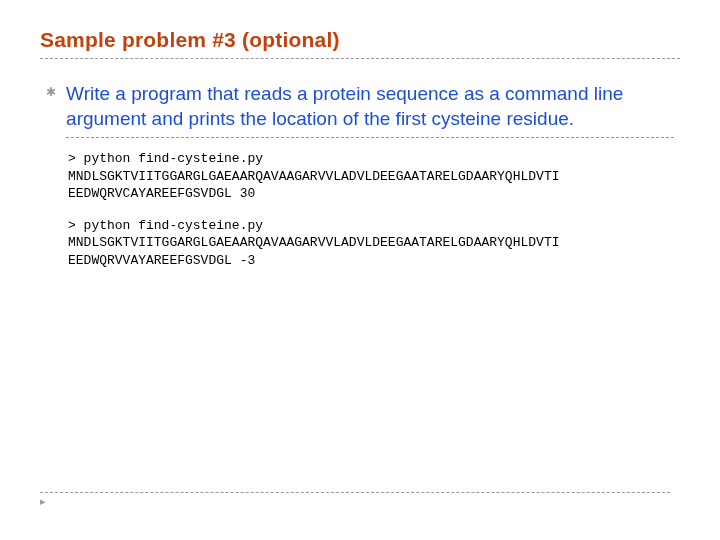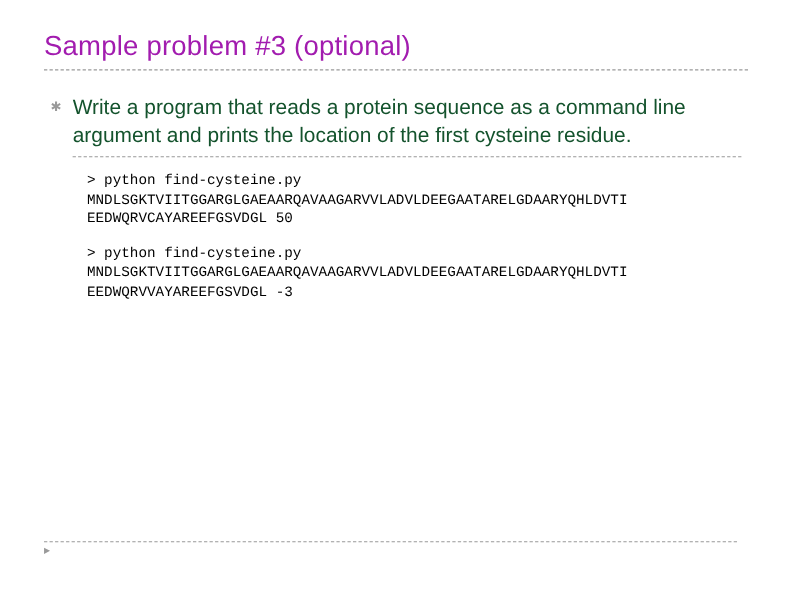--- a/index.html
+++ b/index.html
@@ -1,24 +1,24 @@
 <!DOCTYPE html>
 <html><head>
 <meta charset="utf-8">
 <style>
   * { box-sizing: border-box; margin: 0; padding: 0; }
   html, body { width: 720px; height: 540px; background: #fff; font-family: Arial, Helvetica, sans-serif; color: #333; }
   .slide { width: 720px; height: 540px; padding: 28px 40px 20px 40px; position: relative; }
   .title-block { padding-bottom: 6px; border-bottom: 1px dashed #999; }
-  .title { font-size: 25px; font-weight: 400; color: #a21caf; letter-spacing: 0.2px; }
+  .title { font-size: 21px; font-weight: 700; color: #c2410c; letter-spacing: 0.2px; }
   .body { margin-top: 22px; padding-left: 6px; padding-right: 6px; }
   .bullet-row { display: flex; align-items: flex-start; gap: 10px; }
   .bullet-icon { flex: 0 0 auto; margin-top: 5px; color: #9a9a9a; font-size: 12px; line-height: 1; user-select: none; font-family: "Segoe UI Symbol", "Arial Unicode MS", sans-serif; }
-  .bullet-text { font-size: 19px; line-height: 1.32; color: #14532d; border-bottom: 1px dashed #999; padding-bottom: 6px; }
-  .code-block { margin-top: 12px; margin-left: 33px; font-family: "Courier New", Courier, monospace; font-size: 13px; line-height: 1.35; color: #000; word-break: break-all; }
+  .bullet-text { font-size: 19px; line-height: 1.32; color: #1d4ed8; border-bottom: 1px dashed #999; padding-bottom: 6px; }
+  .code-block { margin-top: 12px; margin-left: 22px; font-family: "Courier New", Courier, monospace; font-size: 13px; line-height: 1.35; color: #000; word-break: break-all; }
   .code-block + .code-block { margin-top: 14px; }
   .code-line { white-space: pre-wrap; }
   .footer-marker { position: absolute; left: 40px; bottom: 34px; width: 630px; border-top: 1px dashed #999; height: 14px; }
   .footer-tri { position: absolute; left: 0; top: 3px; color: #9a9a9a; font-size: 11px; line-height: 1; }
 </style>
 </head>
 <body>
 
 <div class="slide">
   <div class="title-block">
@@ -27,21 +27,21 @@
 
   <div class="body">
     <div class="bullet-row">
       <span class="bullet-icon">✱</span>
       <span class="bullet-text">Write a program that reads a protein sequence as a command line argument and prints the location of the first cysteine residue.</span>
     </div>
 
     <div class="code-block">
       <div class="code-line">&gt; python find-cysteine.py</div>
       <div class="code-line">MNDLSGKTVIITGGARGLGAEAARQAVAAGARVVLADVLDEEGAATARELGDAARYQHLDVTI</div>
-      <div class="code-line">EEDWQRVCAYAREEFGSVDGL 50</div>
+      <div class="code-line">EEDWQRVCAYAREEFGSVDGL 30</div>
     </div>
 
     <div class="code-block">
       <div class="code-line">&gt; python find-cysteine.py</div>
       <div class="code-line">MNDLSGKTVIITGGARGLGAEAARQAVAAGARVVLADVLDEEGAATARELGDAARYQHLDVTI</div>
       <div class="code-line">EEDWQRVVAYAREEFGSVDGL -3</div>
     </div>
   </div>
 
   <div class="footer-marker">

